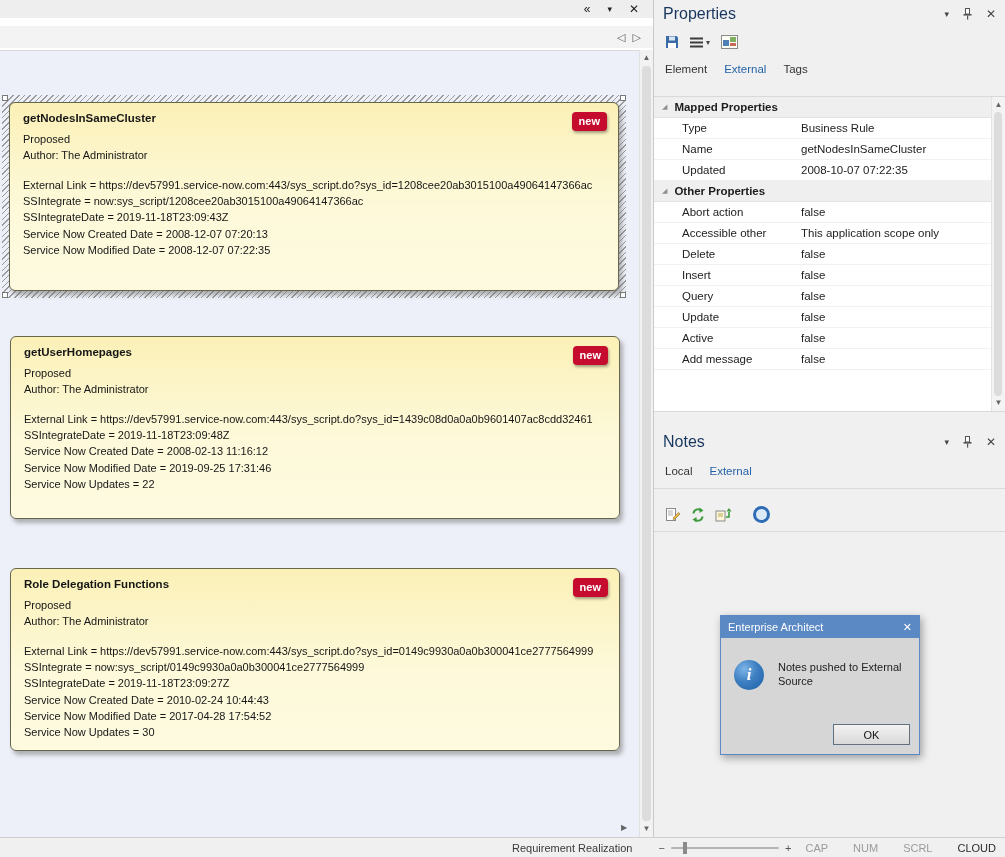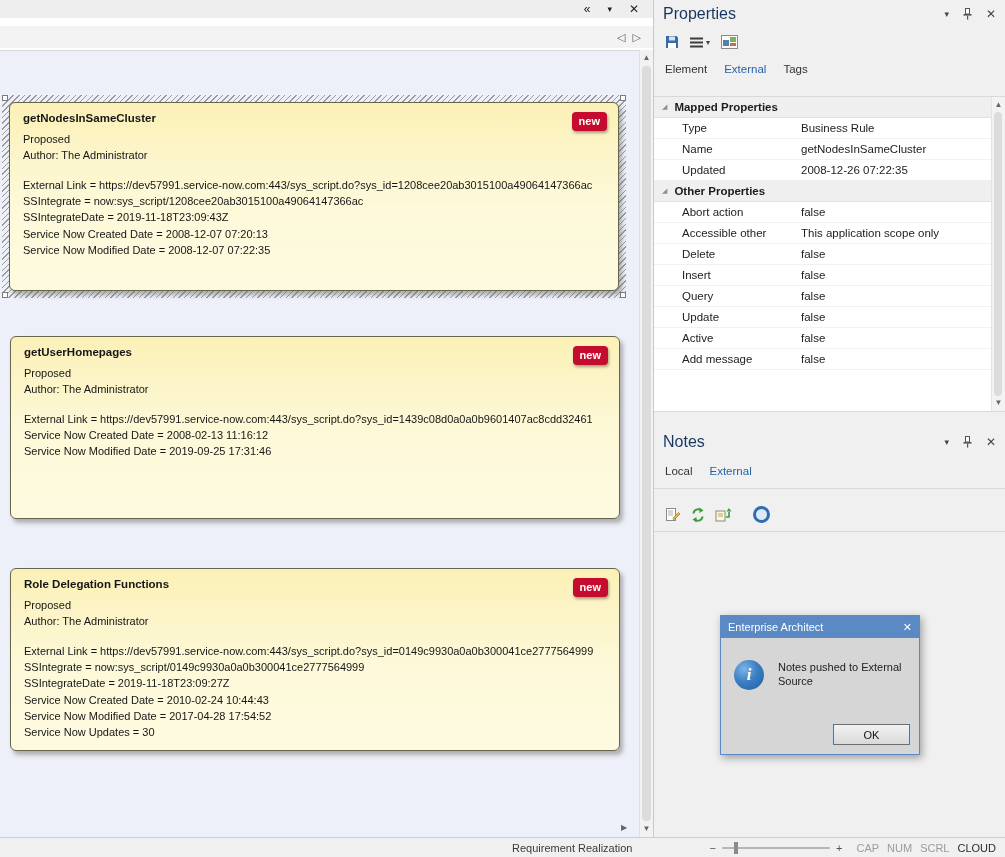--- a/index.html
+++ b/index.html
@@ -154,22 +154,24 @@
             </div>
           </div>
         </div>
         <div class="el-box">
           <div class="el-title">getUserHomepages</div>
           <div class="el-badge">new</div>
           <div class="el-status">Proposed</div>
           <div class="el-author">Author: The Administrator</div>
           <div class="el-lines">
             <div class="el-line">External Link = https://dev57991.service-now.com:443/sys_script.do?sys_id=1439c08d0a0a0b9601407ac8cdd32461</div>
+            <div class="el-line">SSIntegrateDate = 2019-11-18T23:09:48Z</div>
             <div class="el-line">Service Now Created Date = 2008-02-13 11:16:12</div>
             <div class="el-line">Service Now Modified Date = 2019-09-25 17:31:46</div>
+            <div class="el-line">Service Now Updates = 22</div>
           </div>
         </div>
         <div class="el-box">
           <div class="el-title">Role Delegation Functions</div>
           <div class="el-badge">new</div>
           <div class="el-status">Proposed</div>
           <div class="el-author">Author: The Administrator</div>
           <div class="el-lines">
             <div class="el-line">External Link = https://dev57991.service-now.com:443/sys_script.do?sys_id=0149c9930a0a0b300041ce2777564999</div>
             <div class="el-line">SSIntegrate = now:sys_script/0149c9930a0a0b300041ce2777564999</div>
@@ -244,21 +246,21 @@
           <div class="grid-row">
             <span class="cell-label">Type</span>
             <span class="cell-value">Business Rule</span>
           </div>
           <div class="grid-row">
             <span class="cell-label">Name</span>
             <span class="cell-value">getNodesInSameCluster</span>
           </div>
           <div class="grid-row">
             <span class="cell-label">Updated</span>
-            <span class="cell-value">2008-12-26 07:22:35</span>
+            <span class="cell-value">2008-10-07 07:22:35</span>
           </div>
           <div class="grid-row group">
             <span class="expander">◢</span>
             <span class="group-name">Other Properties</span>
           </div>
           <div class="grid-row">
             <span class="cell-label">Abort action</span>
             <span class="cell-value">false</span>
           </div>
           <div class="grid-row">
@@ -362,21 +364,21 @@
   <div class="statusbar">
     <span class="sb-context">Requirement Realization</span>
     <span class="sb-right">
       <span class="zoom">
         <span>−</span>
         <span class="zoom-track">
             <span class="zoom-thumb"></span>
           </span>
         <span>+</span>
       </span>
-      <span class="sb-right" style="margin-left:0;padding-right:0;gap:8px;">
+      <span class="sb-right" style="margin-left:0;padding-right:0;gap:25px;">
           <span class="toggle">CAP</span>
           <span class="toggle">NUM</span>
           <span class="toggle">SCRL</span>
           <span class="toggle on">CLOUD</span>
         </span>
     </span>
   </div>
 
 </div>
 

